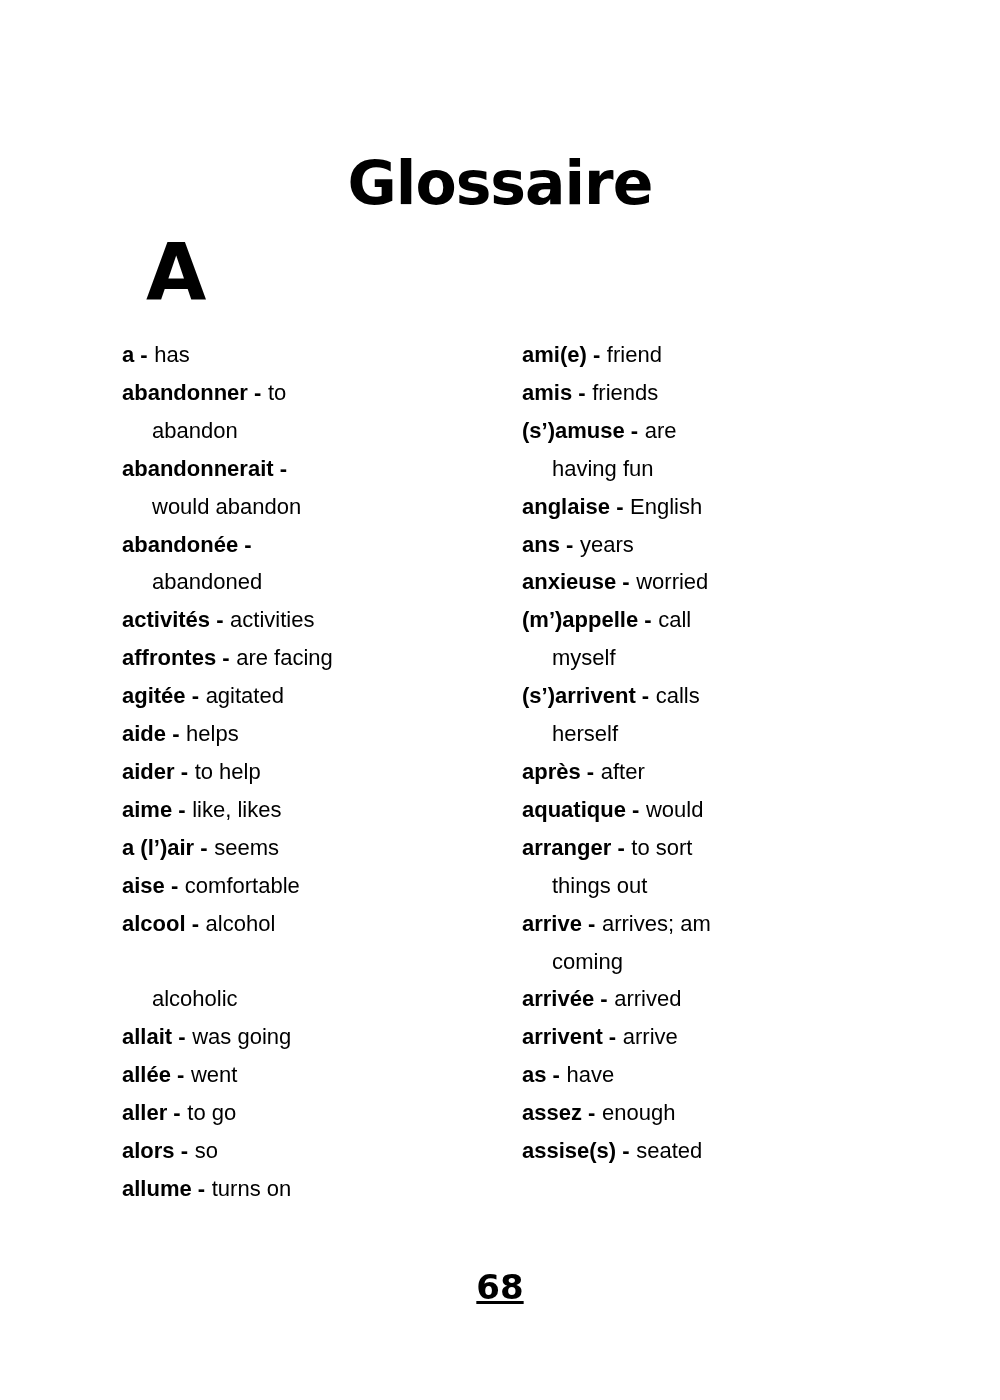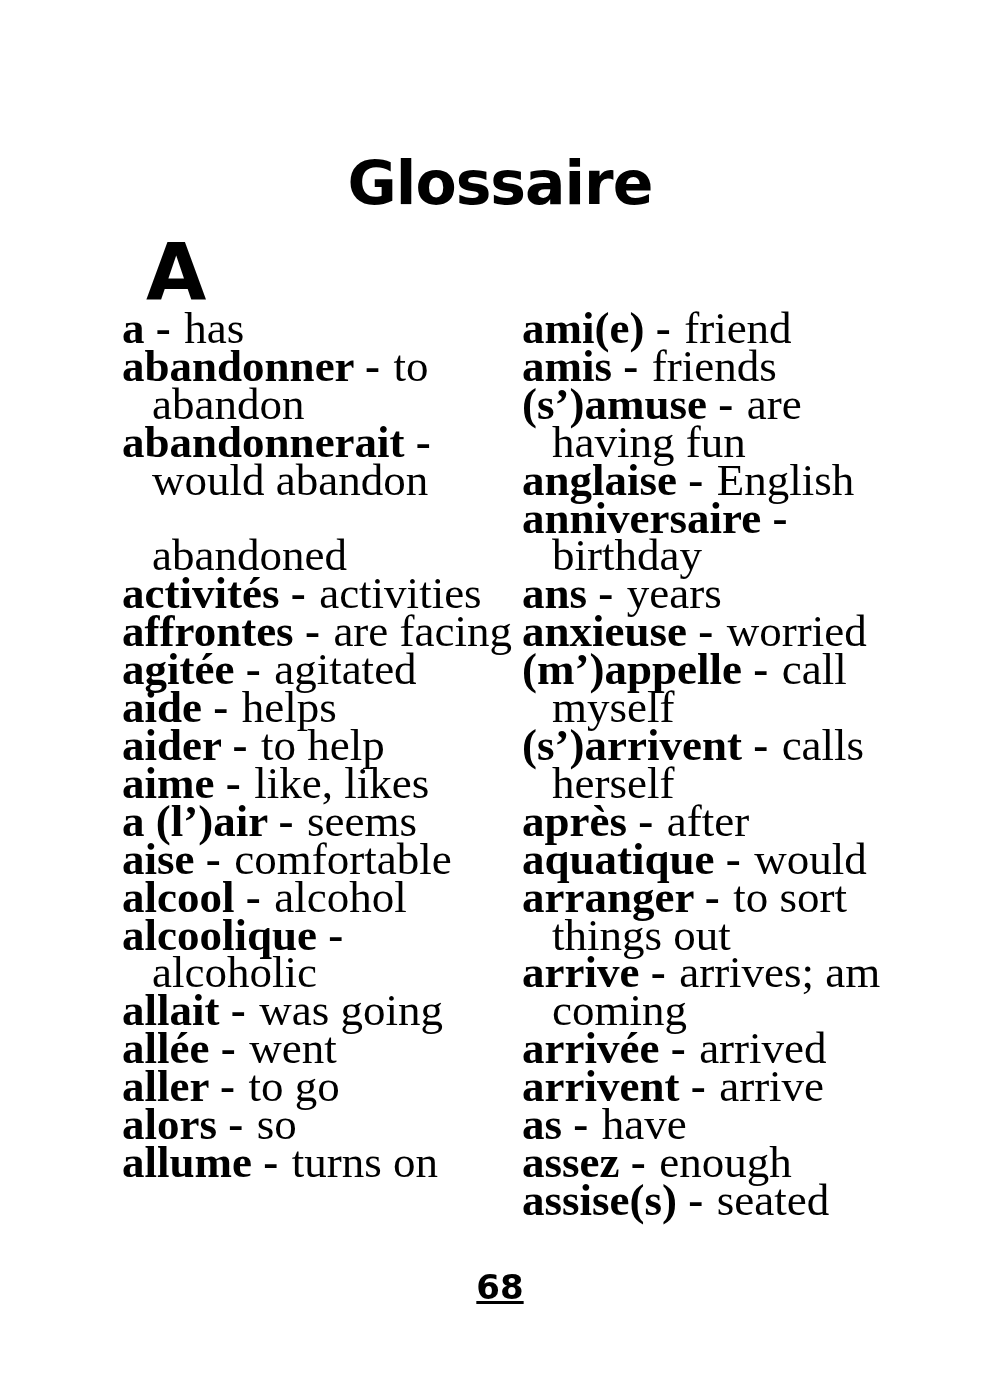--- a/index.html
+++ b/index.html
@@ -34,24 +34,24 @@
     top: 233px;
     left: 146px;
     margin: 0;
     font-family: "DejaVu Sans", sans-serif;
     font-weight: bold;
     font-size: 78px;
     line-height: 1;
   }
   .col {
     position: absolute;
-    top: 310px;
+    top: 336px;
     width: 400px;
-    font-family: Liberation Serif, serif;
-    font-size: 45px;
+    font-family: Liberation Sans, sans-serif;
+    font-size: 22px;
     line-height: 37.9px;
   }
   .col-left  { left: 122px; }
   .col-right { left: 522px; }
   .entry {
     margin: 0;
     padding-left: 30px;
     text-indent: -30px;
     white-space: pre-wrap;
   }
@@ -78,21 +78,21 @@
   <div class="letter">A</div>
   <div class="col col-left" id="col-left">
   <p class="entry"><b class="term">a -</b><span class="def">has</span></p>
 
   <p class="entry"><b class="term">abandonner -</b><span class="def">to
 abandon</span></p>
 
   <p class="entry"><b class="term">abandonnerait -</b><span class="def">
 would abandon</span></p>
 
-  <p class="entry"><span class="def">
+  <p class="entry"><b class="term">abandonée -</b><span class="def">
 abandoned</span></p>
 
   <p class="entry"><b class="term">activités -</b><span class="def">activities</span></p>
 
   <p class="entry"><b class="term">affrontes -</b><span class="def">are facing</span></p>
 
   <p class="entry"><b class="term">agitée -</b><span class="def">agitated</span></p>
 
   <p class="entry"><b class="term">aide -</b><span class="def">helps</span></p>
 
@@ -100,21 +100,21 @@
 
 
   <p class="entry"><b class="term">aime -</b><span class="def">like, likes</span></p>
 
   <p class="entry"><b class="term">a (l’)air -</b><span class="def">seems</span></p>
 
   <p class="entry"><b class="term">aise -</b><span class="def">comfortable</span></p>
 
   <p class="entry"><b class="term">alcool -</b><span class="def">alcohol</span></p>
 
-  <p class="entry"><b class="term">alcoolique -</b><span class="def">
+  <p class="entry"><span class="def">
 alcoholic</span></p>
 
   <p class="entry"><b class="term">allait -</b><span class="def">was going</span></p>
 
   <p class="entry"><b class="term">allée -</b><span class="def">went</span></p>
 
   <p class="entry"><b class="term">aller -</b><span class="def">to go</span></p>
 
   <p class="entry"><b class="term">alors -</b><span class="def">so</span></p>
 
@@ -123,22 +123,20 @@
   <div class="col col-right" id="col-right">
   <p class="entry"><b class="term">ami(e) -</b><span class="def">friend</span></p>
 
   <p class="entry"><b class="term">amis -</b><span class="def">friends</span></p>
 
   <p class="entry"><b class="term">(s’)amuse -</b><span class="def">are
 having fun</span></p>
 
   <p class="entry"><b class="term">anglaise -</b><span class="def">English</span></p>
 
-  <p class="entry"><b class="term">anniversaire -</b><span class="def">
-birthday</span></p>
 
   <p class="entry"><b class="term">ans -</b><span class="def">years</span></p>
 
   <p class="entry"><b class="term">anxieuse -</b><span class="def">worried</span></p>
 
   <p class="entry"><b class="term">(m’)appelle -</b><span class="def">call
 myself</span></p>
 
   <p class="entry"><b class="term">(s’)arrivent -</b><span class="def">calls
 herself</span></p>

